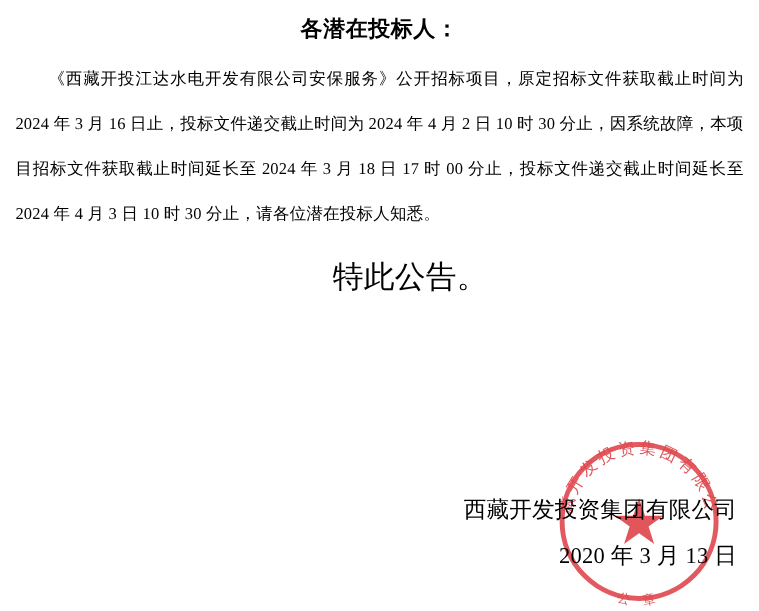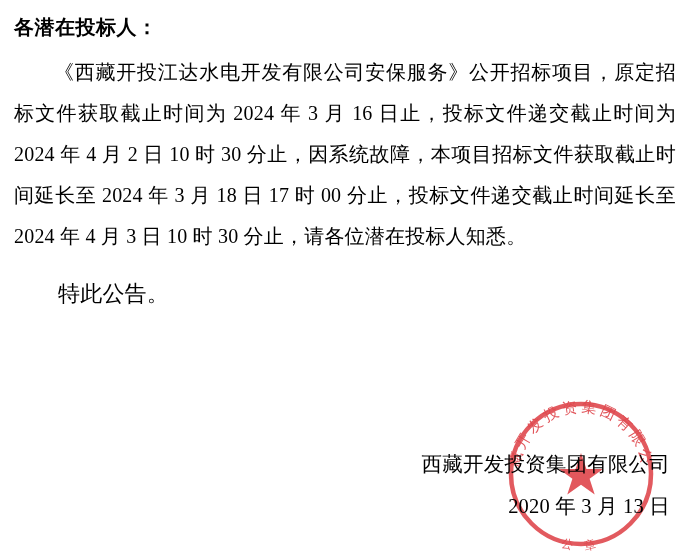--- a/index.html
+++ b/index.html
@@ -22,36 +22,38 @@
     box-sizing: border-box;
     padding: 0 14px;
   }
   .salutation {
     font-family: "Liberation Sans", "DejaVu Sans", sans-serif;
     font-weight: bold;
     font-size: 20px;
     line-height: 34px;
     margin-top: 10px;
     letter-spacing: 0.5px;
+    text-align: center;
   }
   .body-par {
-    font-size: 20px;
+    font-size: 15px;
     line-height: 41px;
     text-align: justify;
     text-justify: inter-ideograph;
     text-indent: 2em;
     margin-top: 8px;
     letter-spacing: 0.2px;
   }
   .closing-par {
-    font-size: 22px;
+    font-size: 28px;
     line-height: 41px;
     text-indent: 2em;
     margin-top: 16px;
     letter-spacing: 0.2px;
+    text-align: center;
   }
   .signature-block {
     position: absolute;
     right: 20px;
     bottom: 38px;
     text-align: right;
     font-size: 20.5px;
     line-height: 42px;
     letter-spacing: 0.2px;
   }

